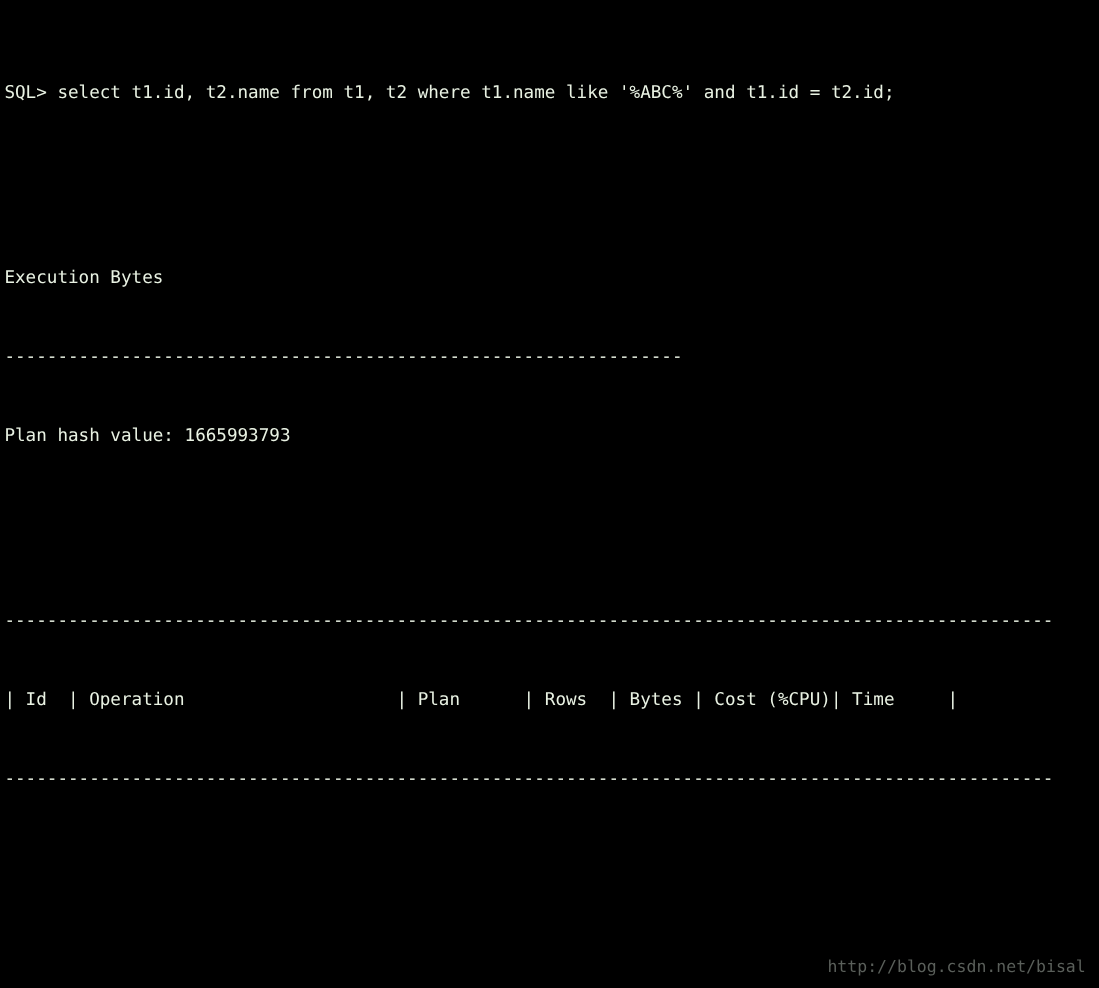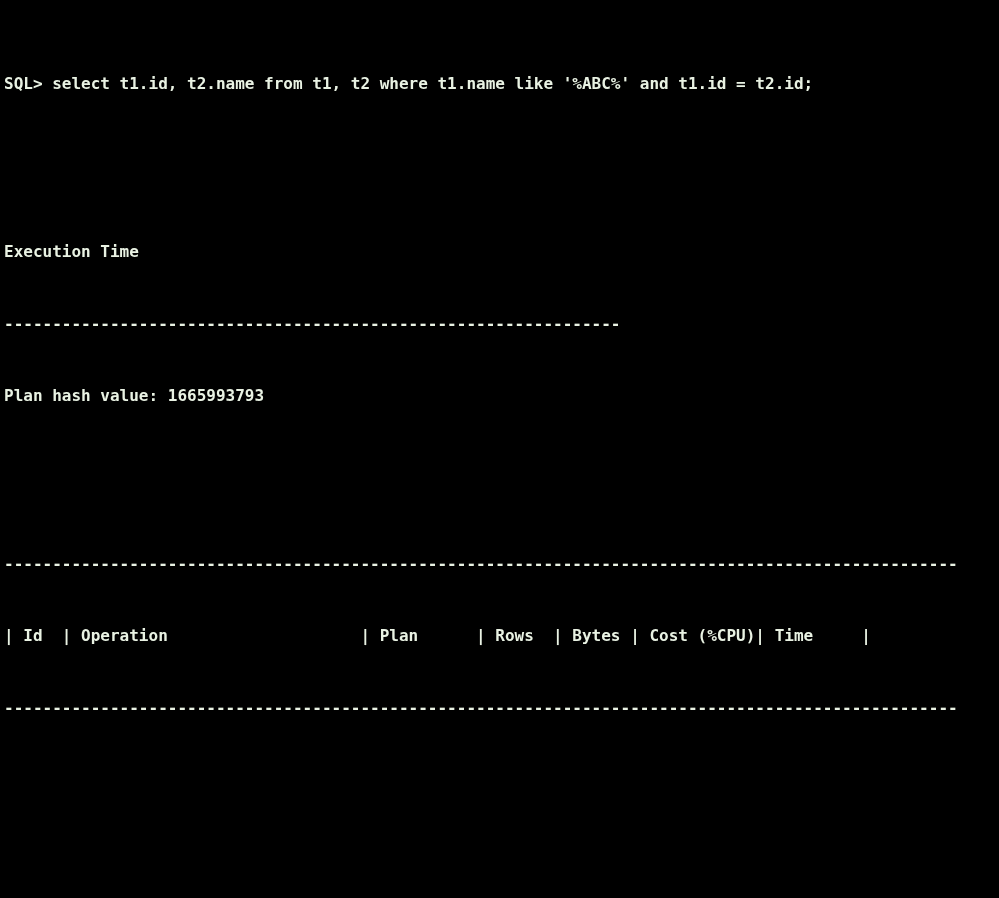--- a/index.html
+++ b/index.html
@@ -19,21 +19,20 @@
     height: 898px;
     background: #000000;
     color: #e9f2e3;
     font-family: "DejaVu Sans Mono", "Liberation Mono", monospace;
     font-size: 16px;
     line-height: 24px;
     letter-spacing: 0px;
     white-space: pre;
     padding: 0;
     box-sizing: border-box;
-    font-weight: bold;
   }
   .line {
     display: block;
     height: 24px;
     line-height: 24px;
     white-space: pre;
     font-family: "DejaVu Sans Mono", "Liberation Mono", monospace;
     font-size: 16px;
     color: #e9f2e3;
     padding-left: 4px;
@@ -58,21 +57,21 @@
   }
 </style>
 </head>
 <body>
 
 <div id="terminal">
 
   <div class="line prompt-line">SQL&gt; select t1.id, t2.name from t1, t2 where t1.name like '%ABC%' and t1.id = t2.id;</div>
   <div class="blank"></div>
 
-  <div class="line">Execution Time</div>
+  <div class="line">Execution Bytes</div>
   <div class="line">----------------------------------------------------------------</div>
   <div class="line">Plan hash value: 1665993793</div>
   <div class="blank"></div>
 
   <div class="line">---------------------------------------------------------------------------------------------------</div>
   <div class="line">| Id  | Operation                    | Plan      | Rows  | Bytes | Cost (%CPU)| Time     |</div>
   <div class="line">---------------------------------------------------------------------------------------------------</div>
 
   
   
@@ -102,14 +101,15 @@
   
   
   
   
   
   
   
   
   
 
+  <div class="watermark">http://blog.csdn.net/bisal</div>
 
 </div>
 
 </body></html>

